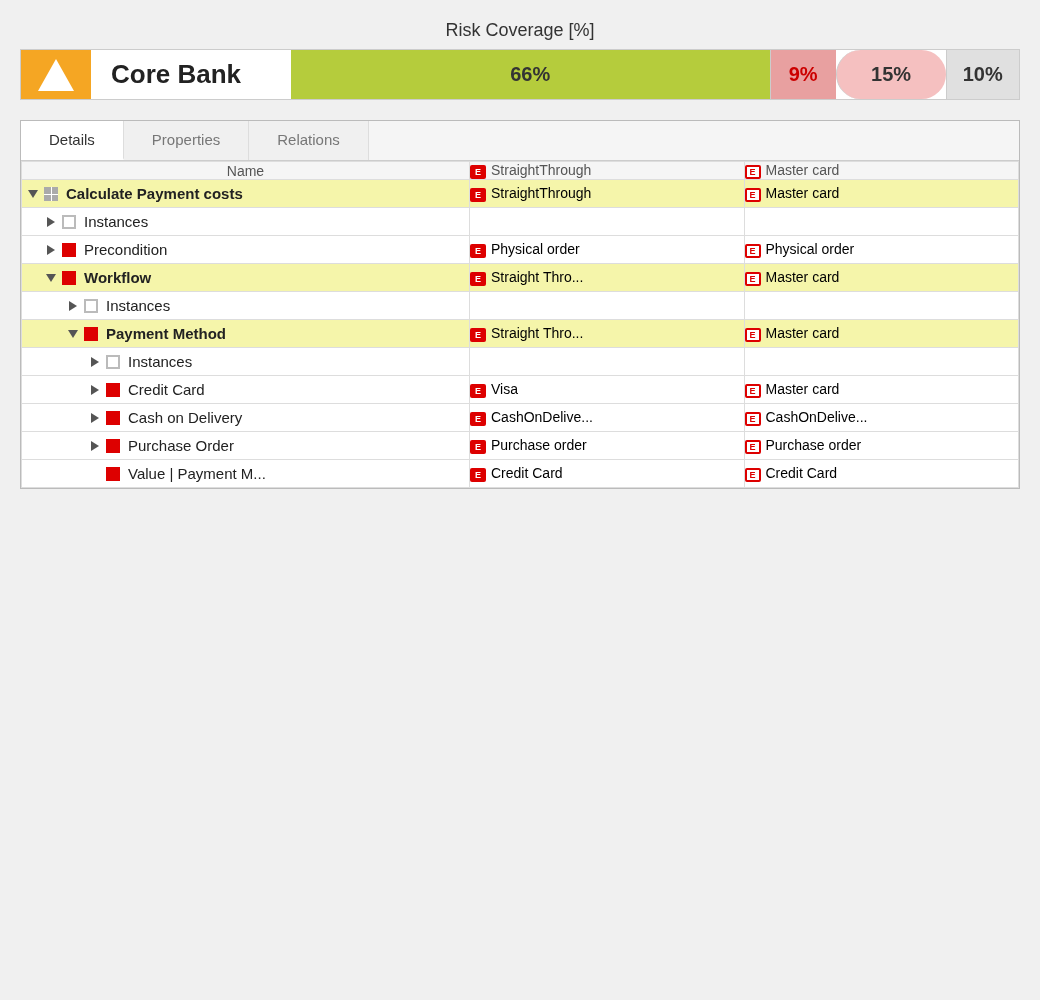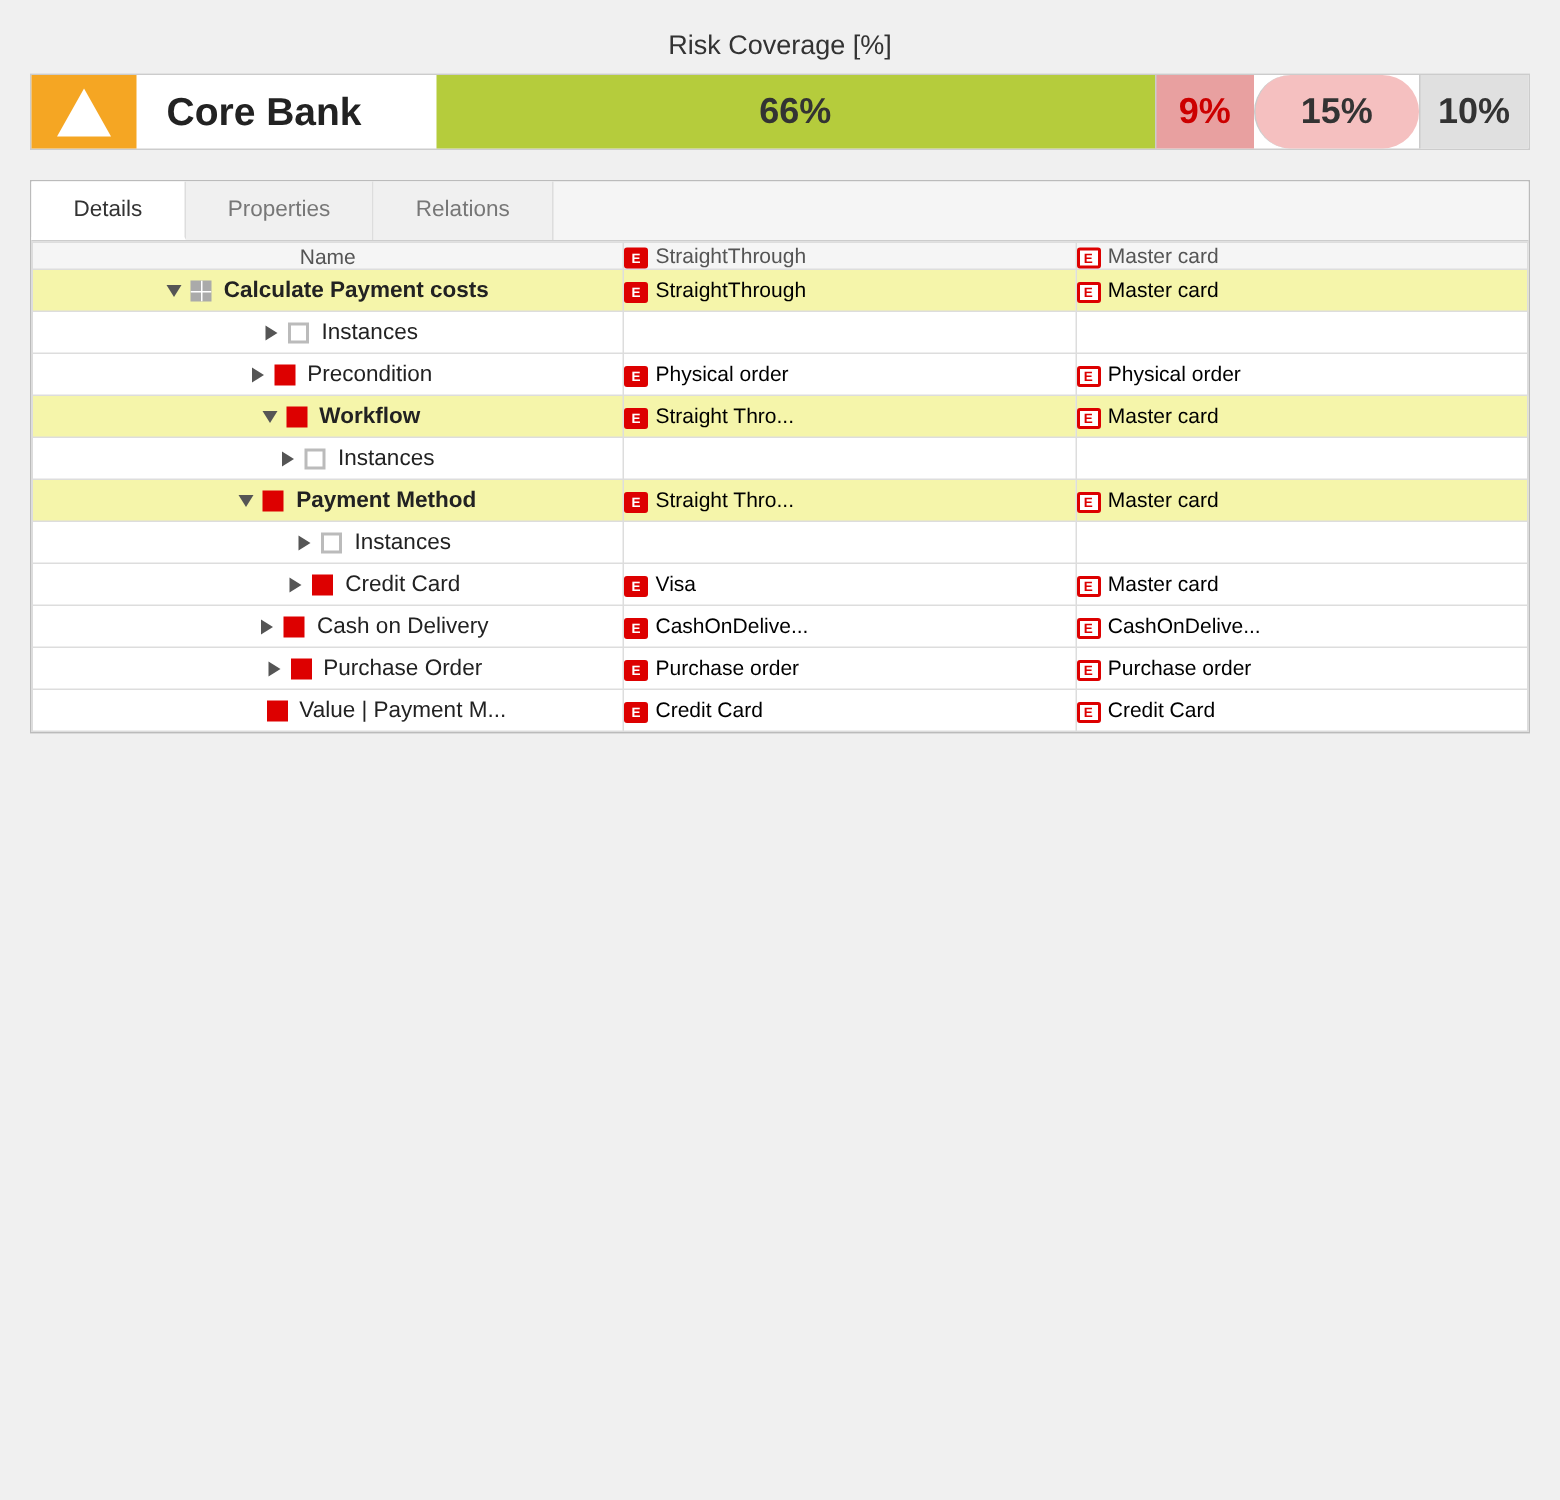--- a/index.html
+++ b/index.html
@@ -56,21 +56,21 @@
     }
     .progress-bar-container {
       display: flex;
       flex: 1;
       align-items: stretch;
     }
     .progress-segment {
       display: flex;
       align-items: center;
       justify-content: center;
-      font-size: 24px;
+      font-size: 20px;
       font-weight: bold;
     }
     .seg-green {
       background: #b5cc3c;
       color: #333;
       flex: 66;
     }
     .seg-red {
       background: #e8a0a0;
       color: #c00;
@@ -125,40 +125,39 @@
       vertical-align: middle;
     }
     
     .header-row th {
       background: #f5f5f5;
       font-weight: normal;
       color: #555;
       font-size: 14px;
     }
     .th-name {
-      width: 394px;
+      width: 448px;
       text-align: center;
       padding: 8px;
       font-size: 15px;
     }
     .th-col {
       text-align: left;
       padding: 6px 8px;
       font-size: 13px;
     }
     
     .data-table td {
       font-size: 14px;
     }
     .name-cell {
       display: flex;
       align-items: center;
       padding: 5px 6px;
       white-space: nowrap;
-      justify-content: center;
     }
     .indent-0 { padding-left: 4px; }
     .indent-1 { padding-left: 22px; }
     .indent-2 { padding-left: 44px; }
     .indent-3 { padding-left: 66px; }
     .val-cell {
       padding: 5px 8px;
       font-size: 14px;
       white-space: nowrap;
     }

